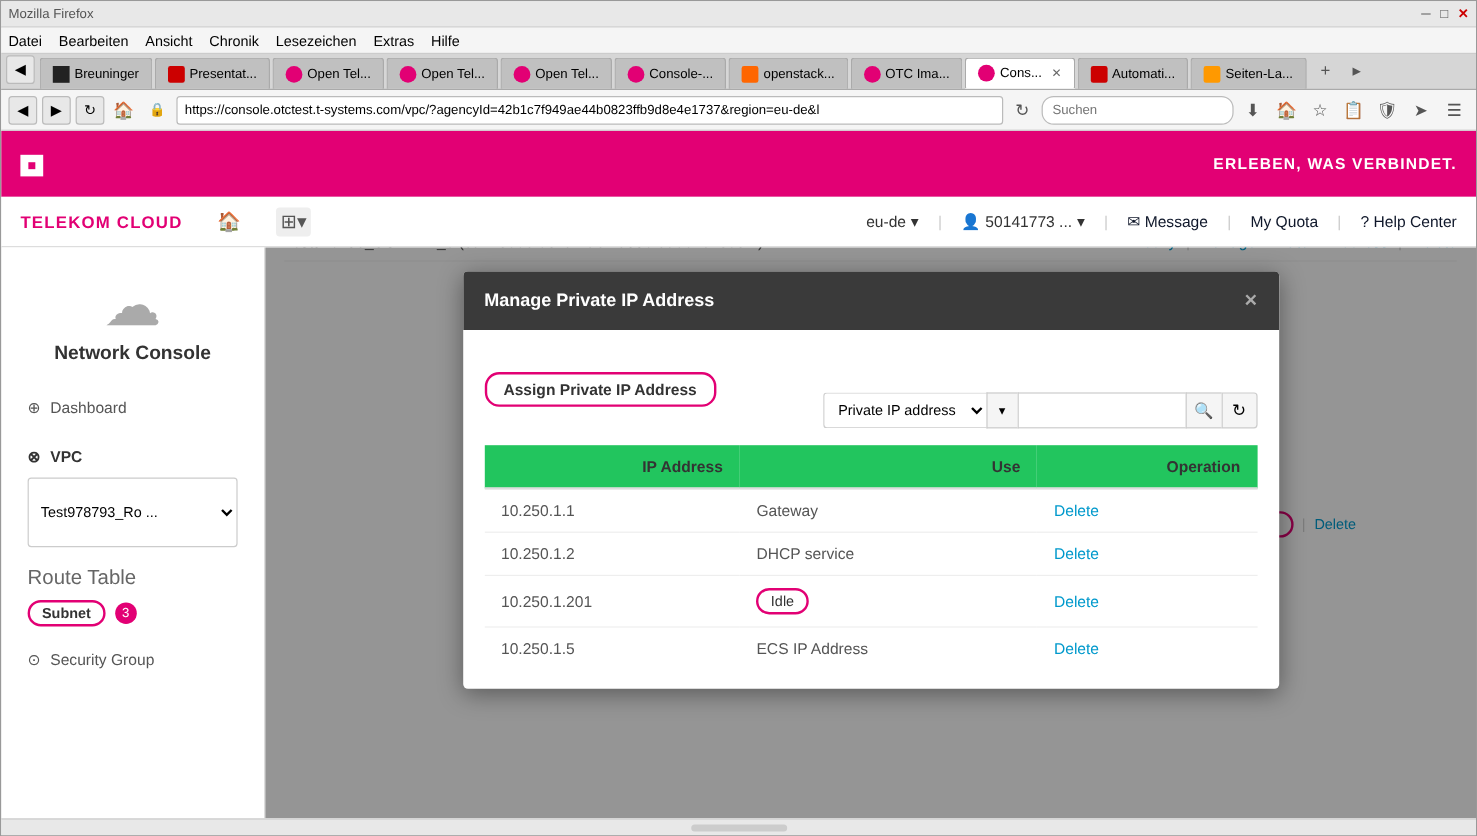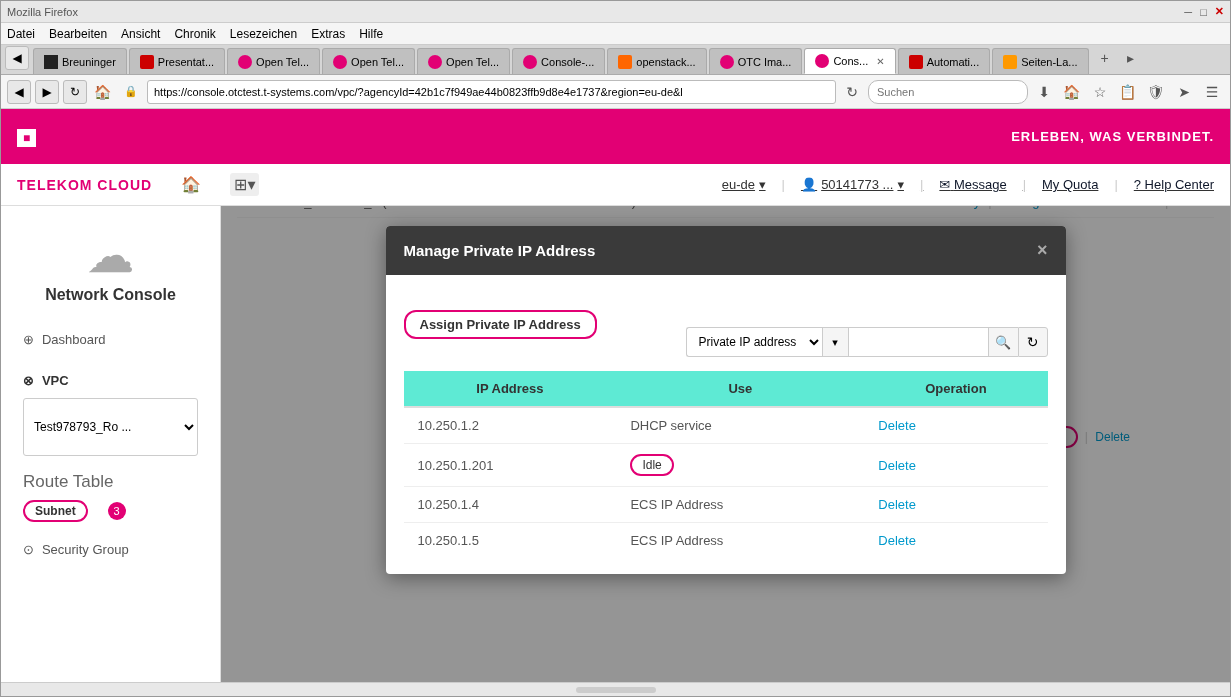--- a/index.html
+++ b/index.html
@@ -64,34 +64,34 @@
     .assign-btn { border: 2px solid #e20074; border-radius: 12px; padding: 5px 14px; font-size: 13px; color: #333; cursor: pointer; background: white; font-weight: bold; }
     .filter-group { display: flex; align-items: center; margin-left: auto; gap: 0; margin-top: 36px; }
     .filter-select { height: 30px; border: 1px solid #ccc; border-right: none; padding: 0 8px; font-size: 12px; background: #fff; border-radius: 3px 0 0 3px; min-width: 130px; }
     .filter-dropdown { width: 26px; height: 30px; border: 1px solid #ccc; border-right: none; background: #f5f5f5; display: flex; align-items: center; justify-content: center; cursor: pointer; font-size: 11px; }
     .filter-input { height: 30px; border: 1px solid #ccc; border-right: none; padding: 0 8px; font-size: 12px; width: 140px; }
     .filter-search { width: 30px; height: 30px; border: 1px solid #ccc; border-right: none; background: #f5f5f5; display: flex; align-items: center; justify-content: center; cursor: pointer; font-size: 13px; }
     .filter-refresh { width: 30px; height: 30px; border: 1px solid #ccc; background: #f5f5f5; display: flex; align-items: center; justify-content: center; cursor: pointer; font-size: 14px; border-radius: 0 3px 3px 0; }
 
     
     .modal-table { width: 100%; border-collapse: collapse; }
-    .modal-table th { background: #5eead4; text-align: center; padding: 10px 14px; font-size: 13px; color: #333; border-bottom: 2px solid #ddd; font-weight: bold; }
+    .modal-table th { background: #22c55e; text-align: right; padding: 10px 14px; font-size: 13px; color: #333; border-bottom: 2px solid #ddd; font-weight: bold; }
     .modal-table td { padding: 10px 14px; font-size: 13px; color: #555; border-bottom: 1px solid #eee; }
     .modal-table tr:last-child td { border-bottom: none; }
     .delete-link { color: #0099cc; cursor: pointer; }
     .idle-badge { border: 2px solid #e20074; border-radius: 12px; padding: 2px 10px; font-size: 12px; color: #333; display: inline-block; }
 
     
     .bottom-bar { height: 14px; background: #e8e8e8; border-top: 1px solid #ccc; display: flex; align-items: center; justify-content: center; }
     .scroll-indicator { width: 80px; height: 6px; background: #ccc; border-radius: 3px; }
 
     
     .app-nav { background: #fff; height: 42px; border-bottom: 1px solid #ddd; display: flex; align-items: center; padding: 0 16px; gap: 29px; }
     .app-nav-brand { font-size: 14px; font-weight: bold; color: #e20074; letter-spacing: 1px; display: flex; align-items: center; gap: 8px; }
-    .app-nav-right { margin-left: auto; display: flex; align-items: center; gap: 16px; font-size: 13px; color: #333; text-decoration: underline; }
+    .app-nav-right { margin-left: auto; display: flex; align-items: center; gap: 16px; font-size: 13px; color: #333; }
     .region-selector { display: flex; align-items: center; gap: 4px; color: #333; cursor: pointer; }
     .user-selector { display: flex; align-items: center; gap: 4px; color: #333; cursor: pointer; }
     .nav-link { color: #0f172a; cursor: pointer; font-size: 13px; }
     .separator { color: #ccc; }
     .home-icon { font-size: 16px; cursor: pointer; color: #555; }
     .grid-icon { font-size: 16px; cursor: pointer; color: #555; background: #eee; border-radius: 3px; padding: 2px 4px; }
   </style>
 </head>
 <body>
 
@@ -238,21 +238,21 @@
               <span>⊗</span>
               <span>VPC</span>
             </div>
             <div class="dropdown-section">
               <select class="dropdown-select">
                 <option>Test978793_Ro ...</option>
               </select>
             </div>
             <div class="sidebar-sub-section">
               <div class="sidebar-sub-label">Route Table</div>
-              <div style="display: flex; align-items: center; gap: 20px; padding: 4px 10px;">
+              <div style="display: flex; align-items: center; gap: 8px; padding: 4px 10px;">
                 <span class="badge-btn">Subnet</span>
                 <span class="badge-count">3</span>
               </div>
             </div>
           </div>
           <div class="sidebar-item" style="margin-top: 8px;">
             <span>⊙</span>
             <span>Security Group</span>
           </div>
         </div>
@@ -312,35 +312,35 @@
               <table class="modal-table">
                 <thead>
                   <tr>
                     <th>IP Address</th>
                     <th>Use</th>
                     <th>Operation</th>
                   </tr>
                 </thead>
                 <tbody>
                   <tr class="table-row">
+                    <td>10.250.1.1</td>
+                    <td>Gateway</td>
+                    <td><span class="delete-link">Delete</span></td>
+                  </tr>
+                  <tr class="table-row">
                     <td>10.250.1.2</td>
                     <td>DHCP service</td>
                     <td><span class="delete-link">Delete</span></td>
                   </tr>
                   <tr class="table-row">
                     <td>10.250.1.201</td>
                     <td><span class="idle-badge">Idle</span></td>
                     <td><span class="delete-link">Delete</span></td>
                   </tr>
                   <tr class="table-row">
-                    <td>10.250.1.4</td>
-                    <td>ECS IP Address</td>
-                    <td><span class="delete-link">Delete</span></td>
-                  </tr>
-                  <tr class="table-row">
                     <td>10.250.1.5</td>
                     <td>ECS IP Address</td>
                     <td><span class="delete-link">Delete</span></td>
                   </tr>
                 </tbody>
               </table>
             </div>
           </div>
         </div>
       </div>

